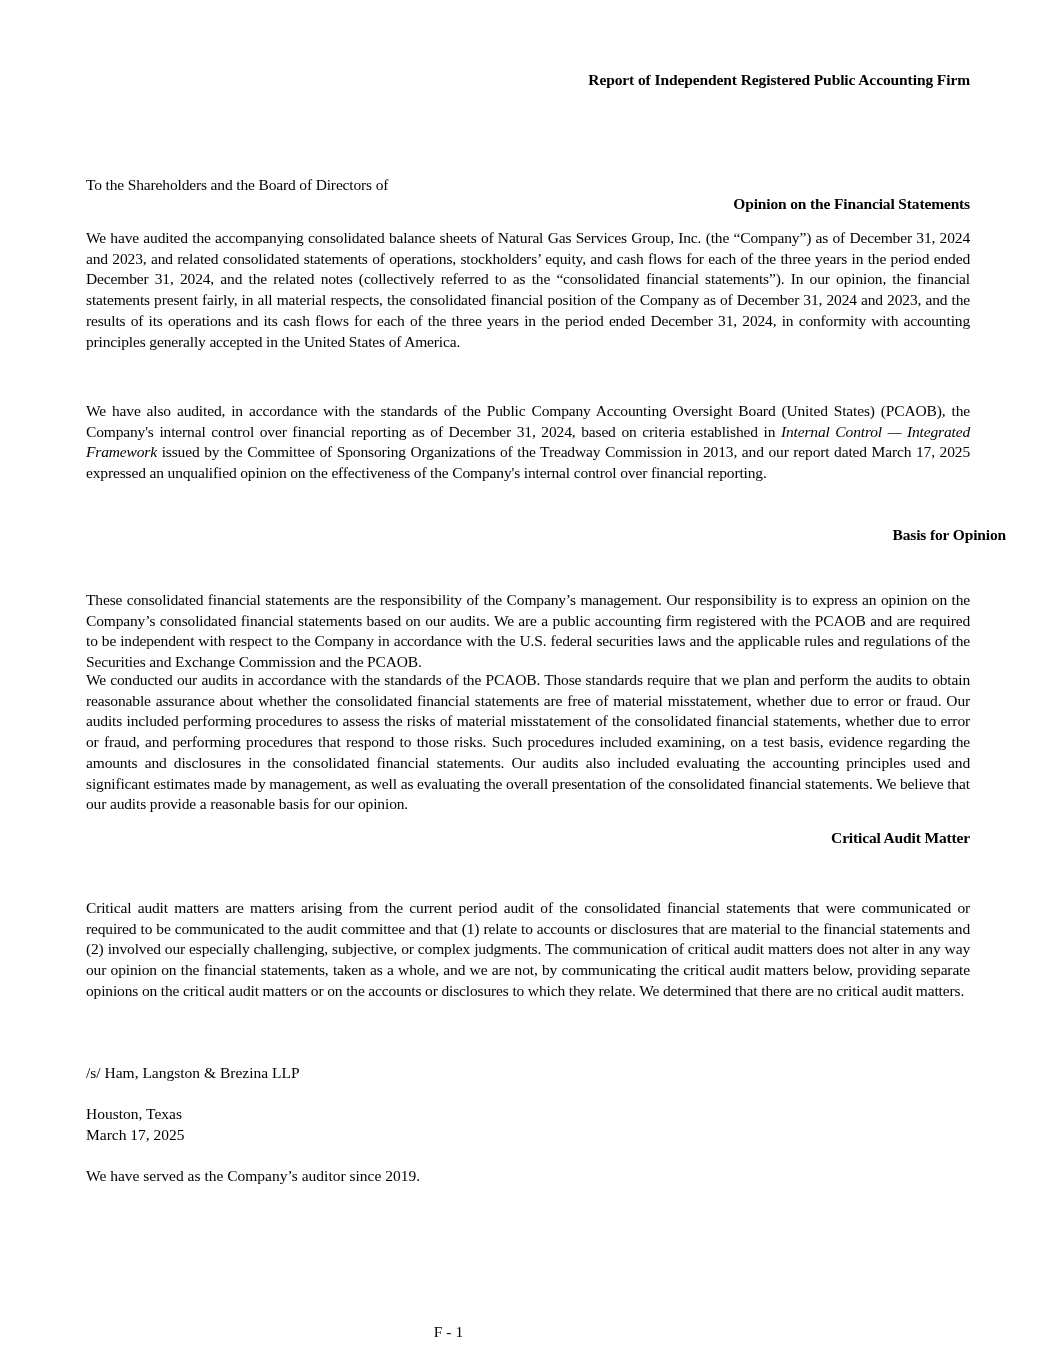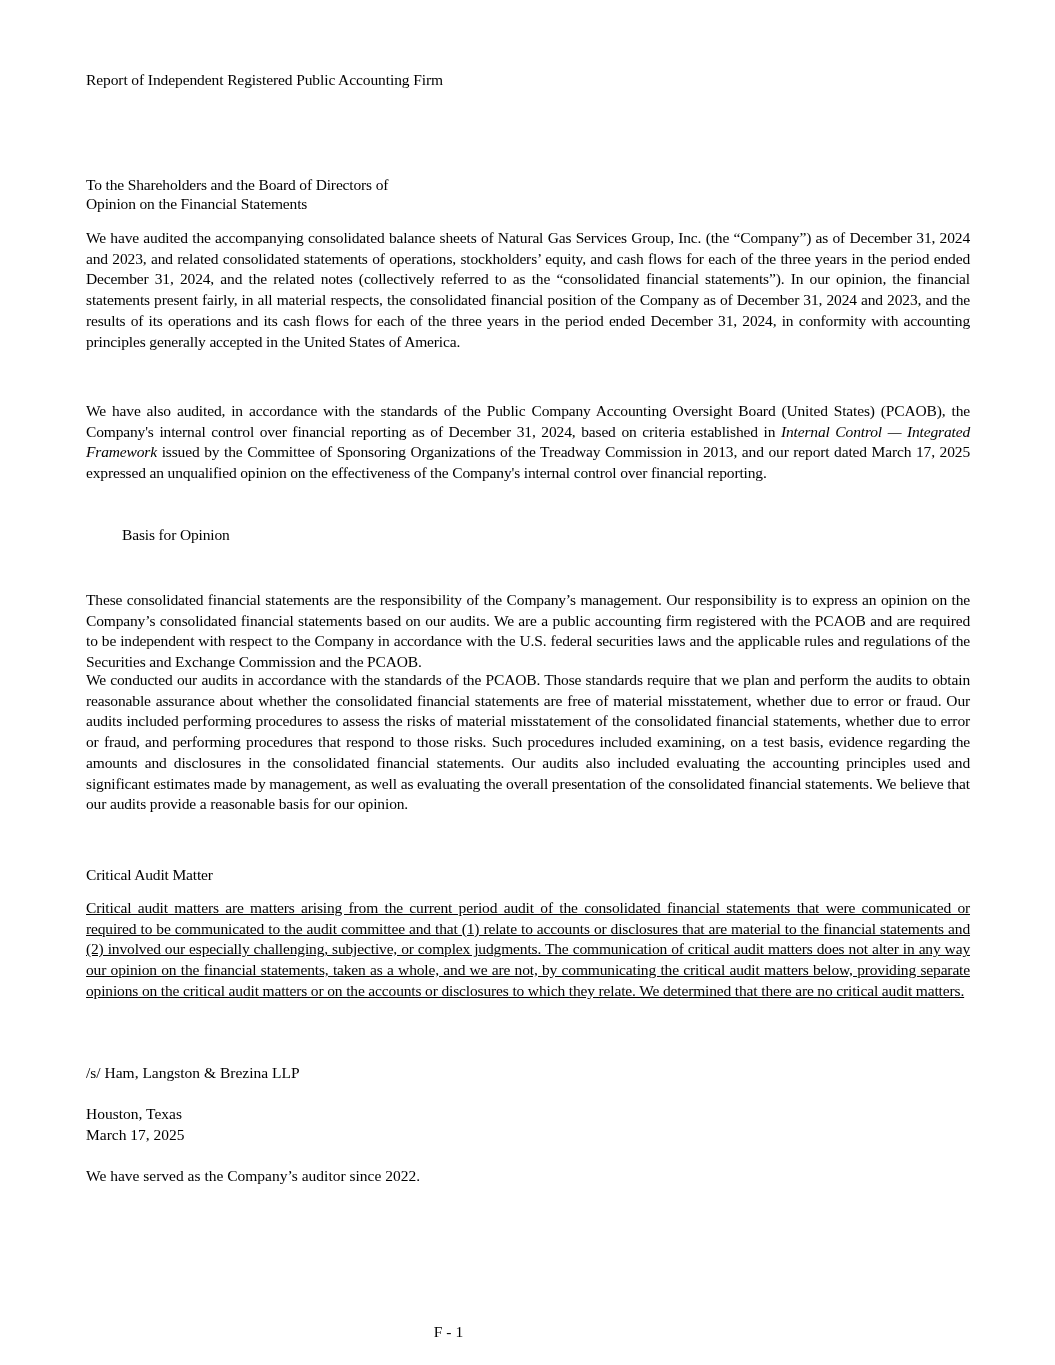--- a/index.html
+++ b/index.html
@@ -19,49 +19,50 @@
       position: absolute;
       left: 86px;
       top: 0;
       width: 884px;
     }
     .title {
       position: absolute;
       top: 70px;
       left: 0;
       width: 884px;
-      text-align: left;
-      font-weight: normal;
+      text-align: right;
+      font-weight: bold;
       font-size: 15.5px;
       line-height: 20px;
       letter-spacing: -0.1px;
     }
     .block {
       position: absolute;
       left: 0;
       width: 884px;
       font-size: 15.5px;
       line-height: 20.7px;
       letter-spacing: -0.15px;
     }
     .justify {
       text-align: justify;
     }
     .heading {
-      font-weight: normal;
+      font-weight: bold;
+      text-align: right;
     }
     .addressee { top: 132px; margin-top: 43px; }
     .h-opinion { top: 194px; }
     .p-opinion1 { top: 228px; }
     .p-opinion2 { top: 401px; }
     .h-basis { top: 525px; margin-left: 36px; }
     .p-basis1 { top: 590px; }
     .p-basis2 { top: 670px; }
-    .h-cam { top: 865px; }
-    .p-cam { top: 898px; text-decoration: underline; }
+    .h-cam { top: 828px; }
+    .p-cam { top: 898px; }
     .sig { top: 1063px; letter-spacing: 0; }
     .loc { top: 1104px; letter-spacing: 0; }
     .tenure { top: 1166px; letter-spacing: 0; }
     .footer {
       position: absolute;
       top: 1322px;
       left: 0;
       width: 897px;
       text-align: center;
       font-size: 15.5px;
@@ -97,17 +98,17 @@
 
   <div class="block justify p-cam">Critical audit matters are matters arising from the current period audit of the consolidated financial statements that were communicated or required to be communicated to the audit committee and that (1) relate to accounts or disclosures that are material to the financial statements and (2) involved our especially challenging, subjective, or complex judgments. The communication of critical audit matters does not alter in any way our opinion on the financial statements, taken as a whole, and we are not, by communicating the critical audit matters below, providing separate opinions on the critical audit matters or on the accounts or disclosures to which they relate. We determined that there are no critical audit matters.</div>
 
   <div class="block sig">/s/ Ham, Langston &amp; Brezina LLP</div>
 
   <div class="block loc">
     <span class="line">Houston, Texas</span>
     <span class="line">March 17, 2025</span>
   </div>
 
-  <div class="block tenure">We have served as the Company’s auditor since 2022.</div>
+  <div class="block tenure">We have served as the Company’s auditor since 2019.</div>
 
 </div>
 
 <div class="footer">F - 1</div>
 
 </body></html>

